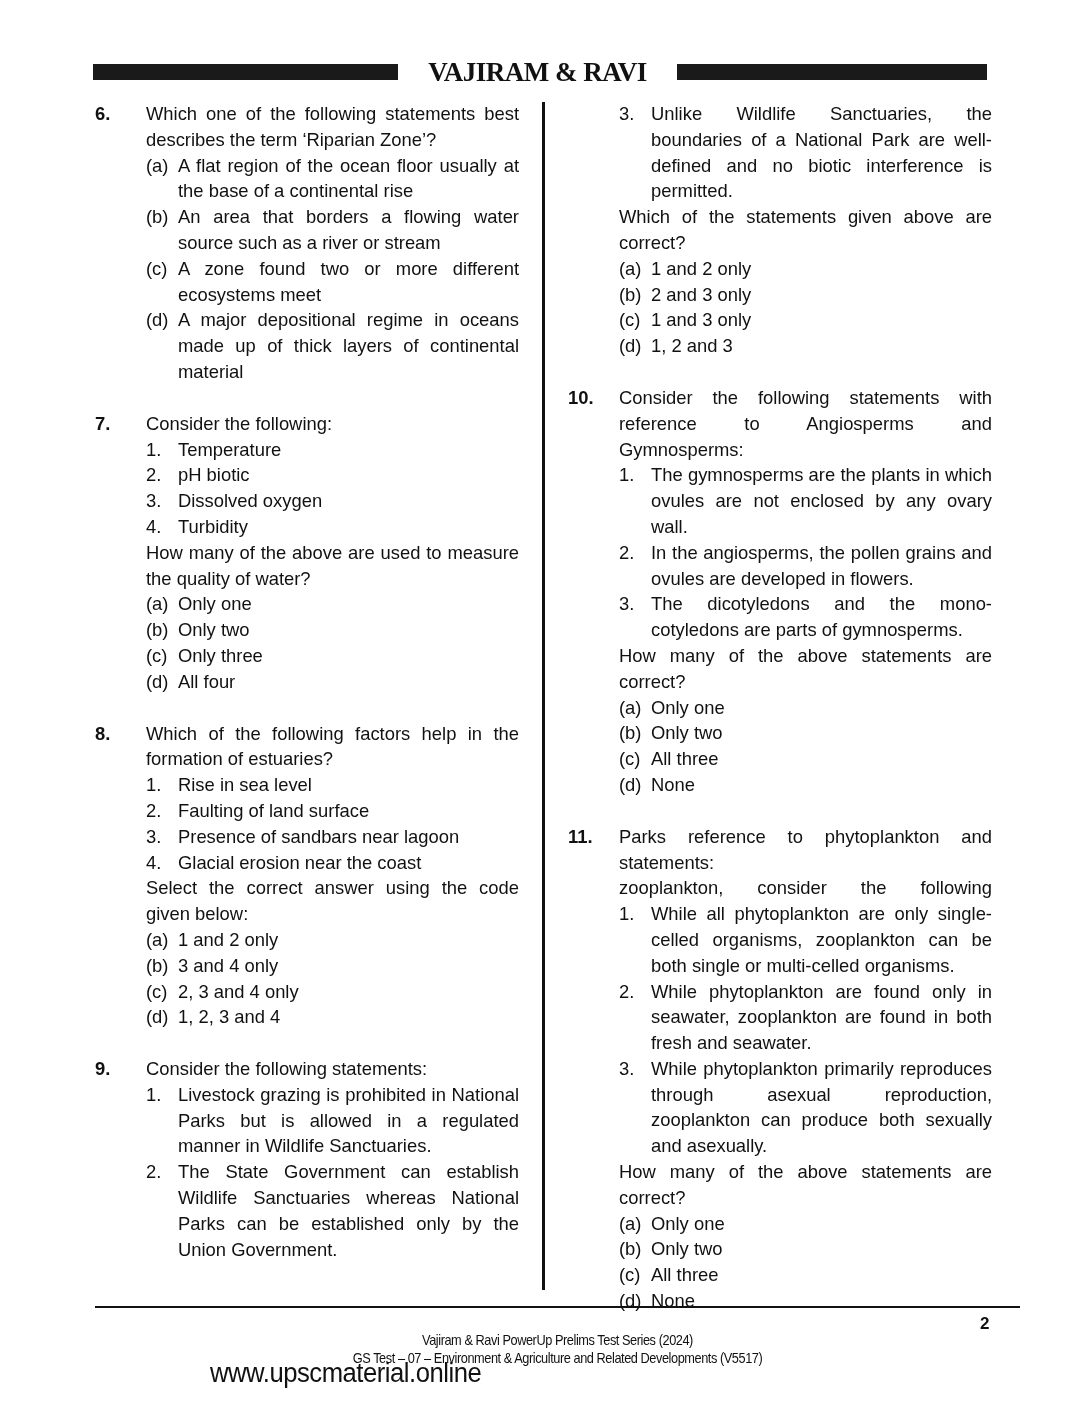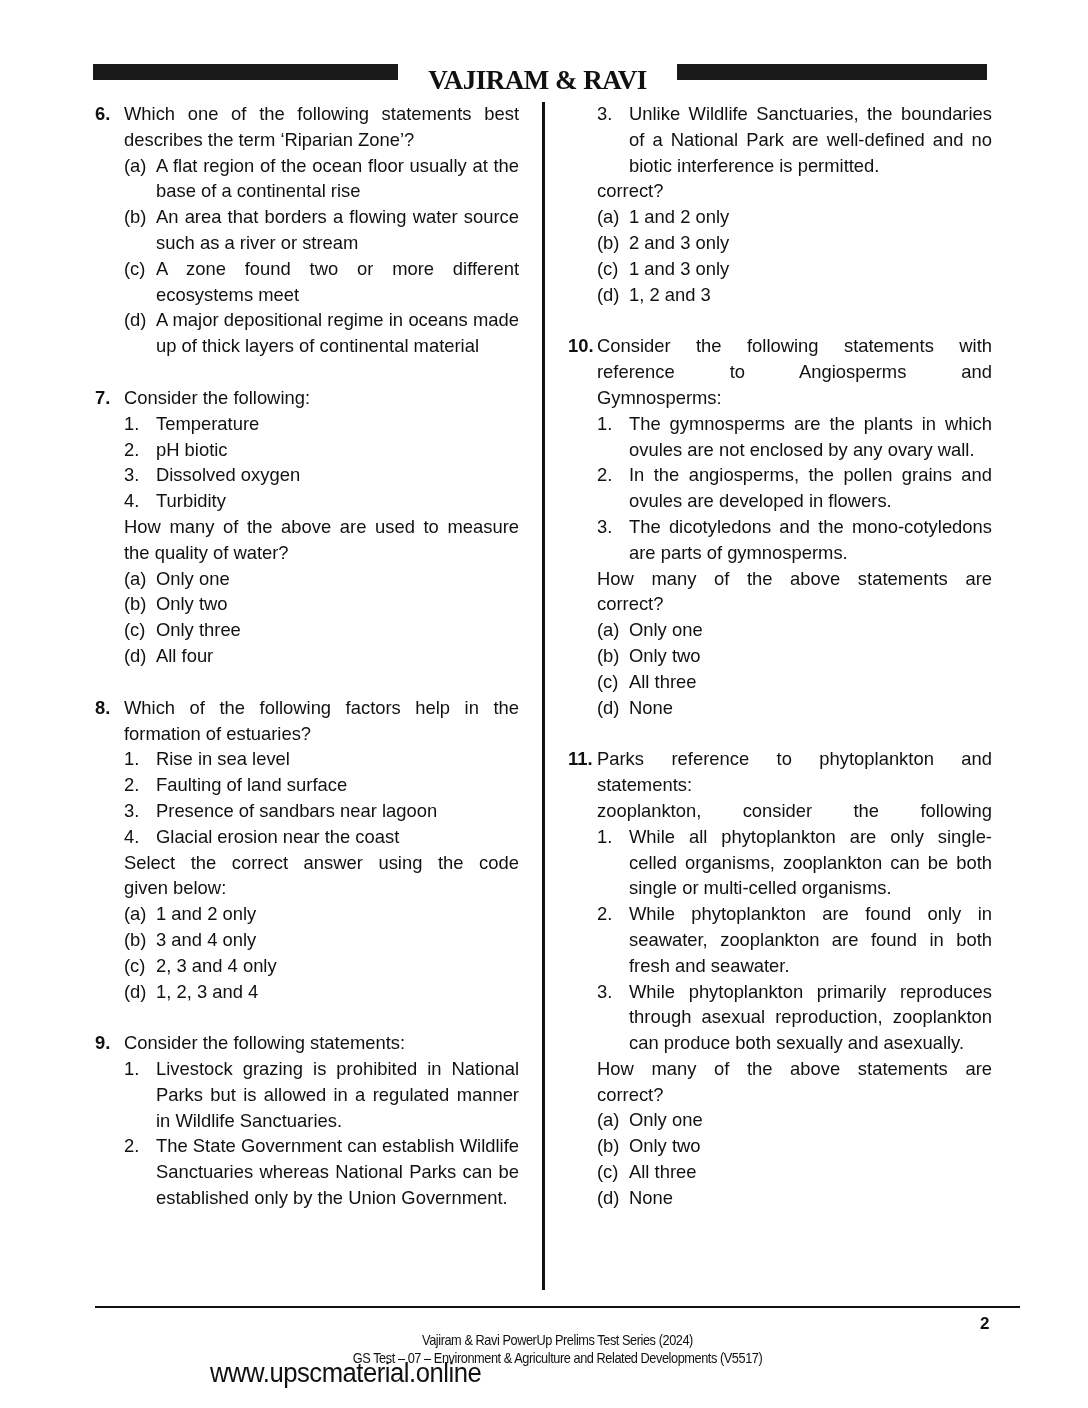--- a/index.html
+++ b/index.html
@@ -5,31 +5,31 @@
   html, body { margin: 0; padding: 0; background: #ffffff; }
   body {
     width: 1088px; height: 1408px; position: relative; overflow: hidden;
     font-family: "Liberation Sans", sans-serif; color: #111111;
   }
   .header { position: absolute; top: 58px; left: 93px; width: 894px; height: 28px; }
   .header .bar { position: absolute; top: 6px; height: 16px; background: #1a1a1a; }
   .header .bar.left { left: 0; width: 305px; }
   .header .bar.right { left: 584px; width: 310px; }
   .header .title {
-    position: absolute; left: 305px; width: 279px; top: 8px; text-align: center;
+    position: absolute; left: 305px; width: 279px; top: 0; text-align: center;
     font-family: "Liberation Serif", serif; font-weight: bold; font-size: 27px;
     letter-spacing: -0.5px; line-height: 28px; color: #111;
   }
   .divider { position: absolute; left: 542px; top: 102px; width: 3px; height: 1188px; background: #111; }
   .col { position: absolute; font-size: 18.4px; line-height: 25.8px; }
   .col.left { left: 95px; top: 101px; width: 424px; }
   .col.right { left: 568px; top: 101px; width: 424px; }
   .q { position: relative; margin-bottom: 26px; }
   .q .num { position: absolute; left: 0; top: 0; font-weight: bold; }
-  .q .body { margin-left: 29px; }
+  .q .body { margin-left: 51px; }
   .line { text-align: justify; text-align-last: left; }
   .item { position: relative; padding-left: 32px; text-align: justify; }
   .item .lbl { position: absolute; left: 0; top: 0; }
   .opt { position: relative; padding-left: 32px; text-align: justify; }
   .opt .lbl { position: absolute; left: 0; top: 0; }
   .just-last { text-align-last: justify; }
   .footer-line { position: absolute; left: 95px; top: 1306px; width: 925px; height: 2px; background: #111; }
   .page-num { position: absolute; left: 980px; top: 1314px; font-weight: bold; font-size: 17px; }
   .footer-text {
     position: absolute; left: 95px; width: 925px; text-align: center;
@@ -110,20 +110,21 @@
       <div class="item"><span class="lbl">2.</span><span>The State Government can establish Wildlife Sanctuaries whereas National Parks can be established only by the Union Government.</span></div>
     </div>
   </div>
 </div>
 
 <div class="col right">
 
   <div class="q">
     <div class="body">
       <div class="item"><span class="lbl">3.</span><span>Unlike Wildlife Sanctuaries, the boundaries of a National Park are well-defined and no biotic interference is permitted.</span></div>
+      <div class="line just-last">Which of the statements given above are</div>
       <div class="line">correct?</div>
       <div class="opt"><span class="lbl">(a)</span><span>1 and 2 only</span></div>
       <div class="opt"><span class="lbl">(b)</span><span>2 and 3 only</span></div>
       <div class="opt"><span class="lbl">(c)</span><span>1 and 3 only</span></div>
       <div class="opt"><span class="lbl">(d)</span><span>1, 2 and 3</span></div>
     </div>
   </div>
 
   <div class="q">
     <span class="num">10.</span>

